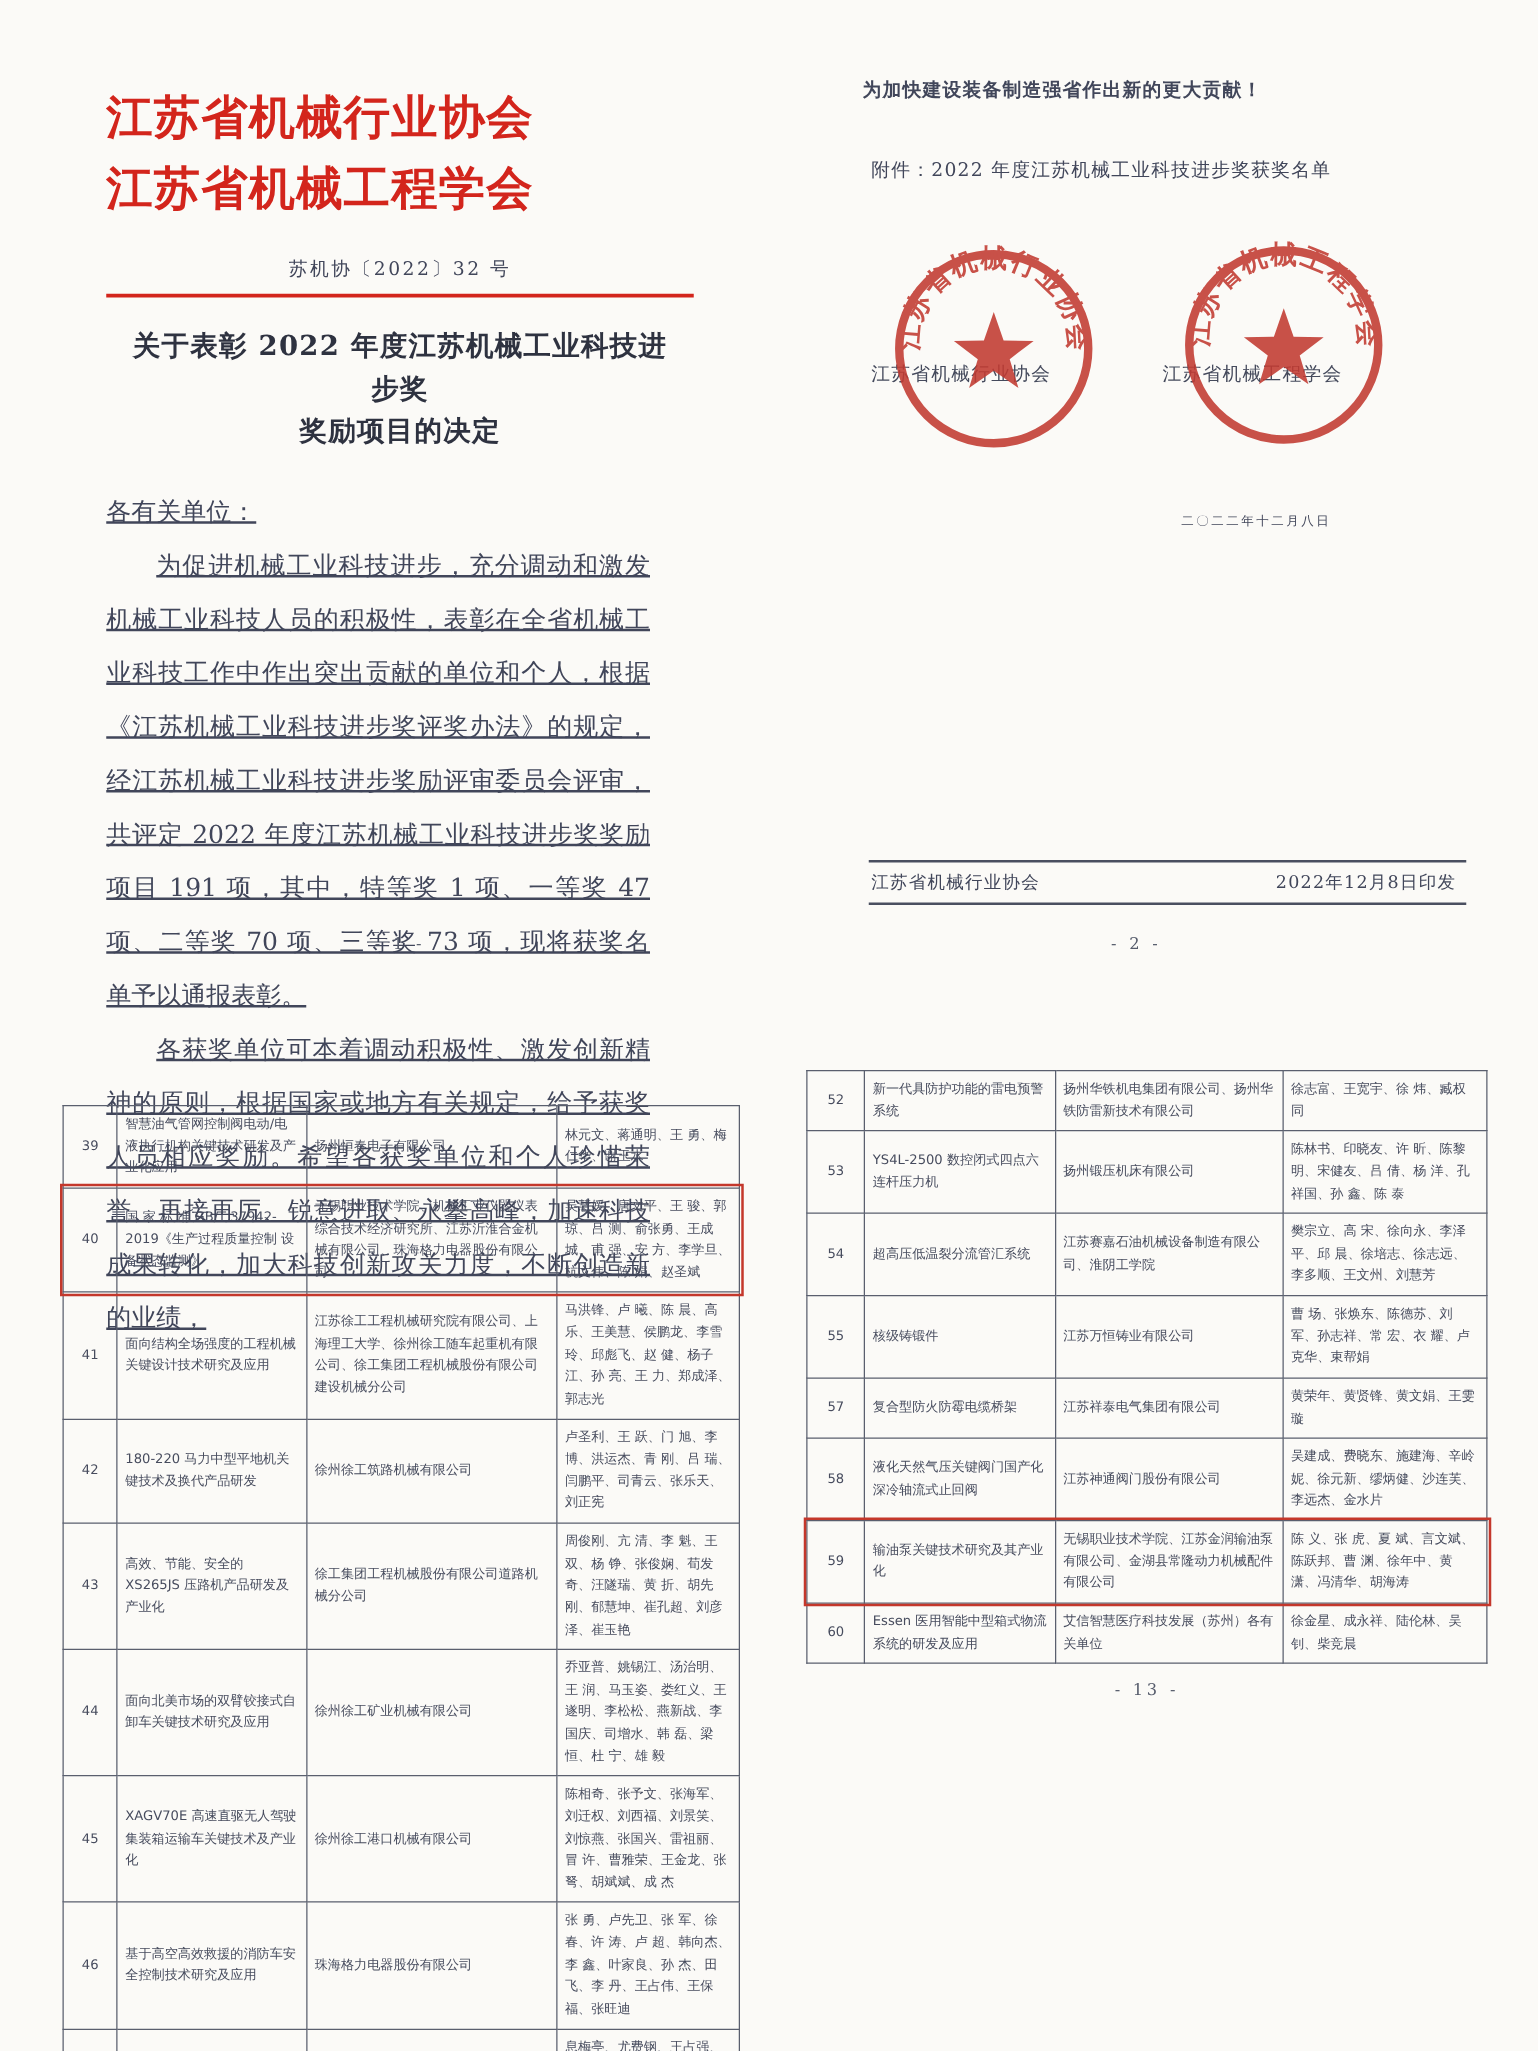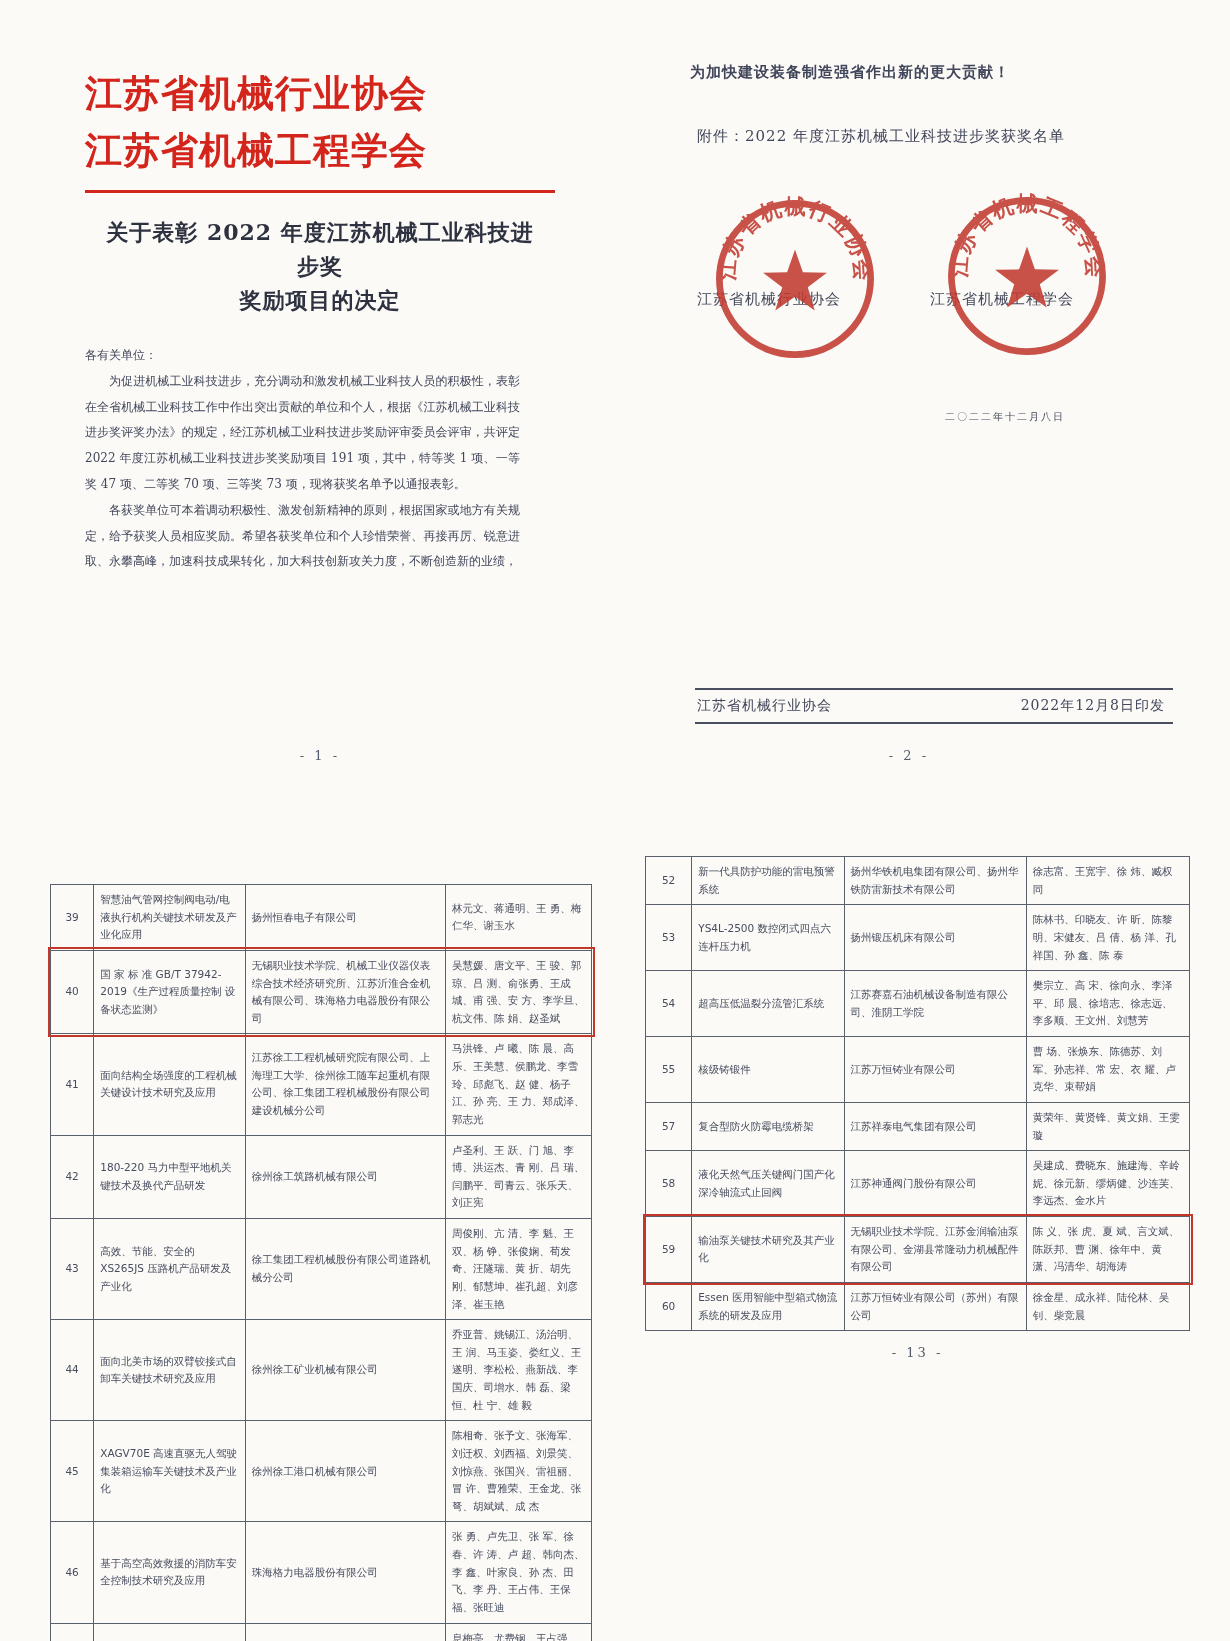--- a/index.html
+++ b/index.html
@@ -15,21 +15,21 @@
   .page{position:absolute;}
 
   
   .page1{left:50px;top:20px;width:540px;height:745px;}
   .red-header{display:flex;align-items:center;padding:45px 0 0 35px;}
   .org-names{color:#d3251c;font-weight:bold;font-size:37px;line-height:1.55;letter-spacing:1px;white-space:nowrap;}
   .doc-type{color:#d3251c;font-weight:bold;font-size:52px;margin-left:14px;letter-spacing:6px;}
   .doc-number{text-align:center;font-size:15px;margin-top:26px;color:#41465a;letter-spacing:2px;}
   .red-rule{border:none;border-top:3px solid #d3251c;margin:10px 35px 0 35px;}
   .doc-title{font-size:22px;font-weight:bold;color:#2e3240;text-align:center;line-height:1.55;margin:22px 55px 0 55px;letter-spacing:1px;}
-  .body-block{margin:26px 70px 0 35px;font-size:12px;line-height:2.15;text-align:justify;color:#41465a;}
+  .body-block{margin:26px 70px 0 35px;font-size:20px;line-height:2.15;text-align:justify;color:#41465a;text-decoration:underline;}
   .body-block p{margin:0;}
   .para-indent{text-indent:2em;}
   .page-num{position:absolute;left:0;right:0;text-align:center;font-size:13px;color:#555b6b;letter-spacing:3px;}
   .page1 .page-num{bottom:2px;}
 
   
   .page2{left:635px;top:20px;width:548px;height:745px;}
   .p2-line1{position:absolute;top:28px;left:55px;font-size:15px;letter-spacing:1px;color:#41465a;font-weight:bold;}
   .p2-attachment{position:absolute;top:92px;left:62px;font-size:15px;letter-spacing:1px;color:#41465a;}
   .seal-undertext{position:absolute;top:270px;font-size:15px;color:#454a5c;letter-spacing:1px;white-space:nowrap;}
@@ -64,20 +64,21 @@
 
 <div class="canvas">
 
   <section class="page page1">
     <div class="red-header">
       <div class="org-names">
         <div>江苏省机械行业协会</div>
         <div>江苏省机械工程学会</div>
       </div>
     </div>
+    <div class="doc-number">苏机协〔2022〕32 号</div>
     <hr class="red-rule">
     <h1 class="doc-title">
       <span>关于表彰 2022 年度江苏机械工业科技进步奖</span><br>
       <span>奖励项目的决定</span>
     </h1>
     <div class="body-block">
       <p>各有关单位：</p>
       <p class="para-indent">为促进机械工业科技进步，充分调动和激发机械工业科技人员的积极性，表彰在全省机械工业科技工作中作出突出贡献的单位和个人，根据《江苏机械工业科技进步奖评奖办法》的规定，经江苏机械工业科技进步奖励评审委员会评审，共评定 2022 年度江苏机械工业科技进步奖奖励项目 191 项，其中，特等奖 1 项、一等奖 47 项、二等奖 70 项、三等奖 73 项，现将获奖名单予以通报表彰。</p>
       <p class="para-indent">各获奖单位可本着调动积极性、激发创新精神的原则，根据国家或地方有关规定，给予获奖人员相应奖励。希望各获奖单位和个人珍惜荣誉、再接再厉、锐意进取、永攀高峰，加速科技成果转化，加大科技创新攻关力度，不断创造新的业绩，</p>
     </div>
@@ -254,21 +255,21 @@
           <tr class="highlight">
             <td class="no">59</td>
             <td>输油泵关键技术研究及其产业化</td>
             <td>无锡职业技术学院、江苏金润输油泵有限公司、金湖县常隆动力机械配件有限公司</td>
             <td>陈 义、张 虎、夏 斌、言文斌、陈跃邦、曹 渊、徐年中、黄 潇、冯清华、胡海涛</td>
           </tr>
 
           <tr>
             <td class="no">60</td>
             <td>Essen 医用智能中型箱式物流系统的研发及应用</td>
-            <td>江苏万恒铸业有限公司（苏州）有限公司</td>
+            <td>艾信智慧医疗科技发展（苏州）各有关单位</td>
             <td>徐金星、成永祥、陆伦林、吴 钊、柴竞晨</td>
           </tr>
         </tbody>
     </table>
     <div class="page-num">- 13 -</div>
   </section>
 
 </div>
 
 </body></html>

